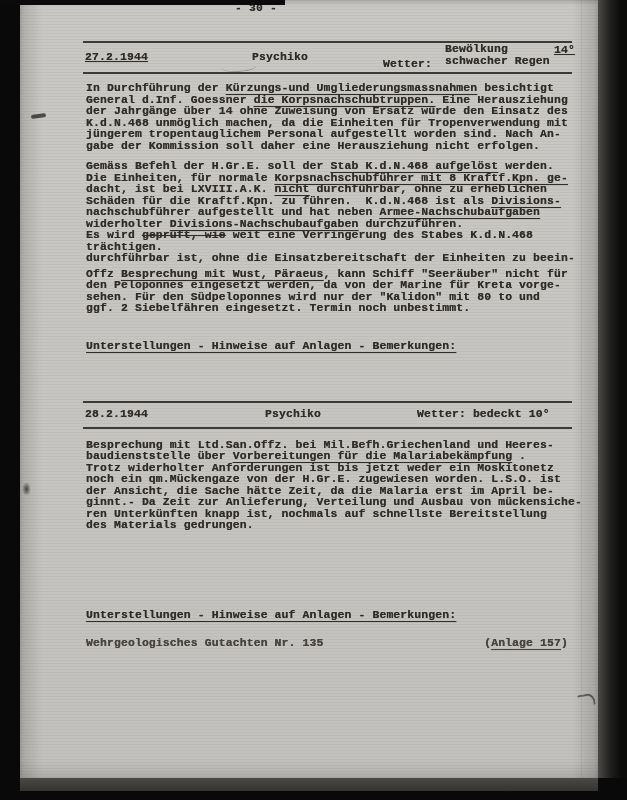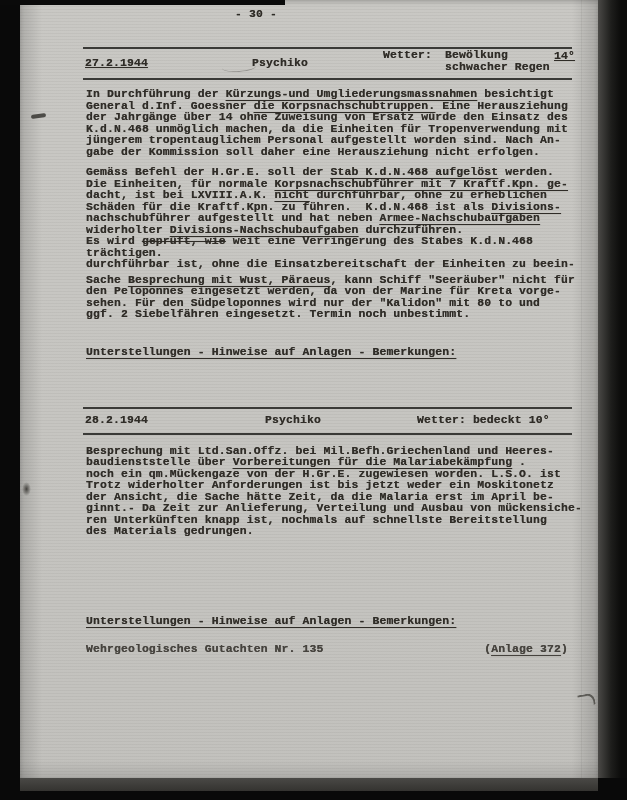--- a/index.html
+++ b/index.html
@@ -45,38 +45,38 @@
     border:2px solid rgba(72,70,65,.8);border-left:none;border-bottom:none;
     border-radius:0 8px 0 0;transform:rotate(-10deg);
   }
   .squiggle{
     position:absolute;left:222px;top:62px;width:34px;height:9px;
     border-bottom:1px solid rgba(70,68,63,.4);border-radius:50%;transform:rotate(-4deg);
   }
   
   .content{
     position:absolute;left:0;top:0;right:0;bottom:0;
-    padding:8px 26px 0 66px;
+    padding:2px 26px 0 66px;
     color:#2f2c27;font-weight:700;font-size:11.4px;letter-spacing:.15px;
     text-shadow:0 0 .6px rgba(47,44,39,.65),.3px .3px 0 rgba(47,44,39,.2);
   }
   .page-number{height:12px;line-height:12px;margin-left:149px;white-space:pre;}
   .line{height:11.5px;line-height:11.5px;white-space:pre;}
   .u{text-decoration:underline;text-decoration-thickness:1.3px;text-underline-offset:2.5px;}
   .s{text-decoration:line-through;text-decoration-thickness:1.3px;}
   .entry-header{
     position:relative;margin-left:-3px;padding-left:3px;
     border-top:2px solid #3a3a37;border-bottom:2px solid #3a3a37;
   }
   #entry-0 .entry-header{height:29px;margin-top:27px;}
   #entry-1 .entry-header{height:24px;margin-top:46px;}
   .entry-header span{position:absolute;white-space:pre;}
   #entry-0 .h-date{left:2px;top:8px;text-decoration:underline;}
   #entry-0 .h-loc{left:169px;top:8px;}
-  #entry-0 .h-wlabel{left:300px;top:0;text-align:center;}
+  #entry-0 .h-wlabel{left:300px;top:15px;text-align:center;}
   #entry-0 .h-wline1{left:362px;top:0;}
   #entry-0 .h-wline2{left:362px;top:11.5px;}
   #entry-0 .h-temp{left:471px;top:1px;text-decoration:underline;}
   #entry-1 .h-date{left:2px;top:5px;}
   #entry-1 .h-loc{left:182px;top:5px;}
   #entry-1 .h-winline{left:334px;top:5px;}
   
   .m0-0{margin-top:9px;}.m0-1{margin-top:9px;}.m0-2{margin-top:4px;}
   .m0-3{margin-top:26px;}.m0-4{margin-top:8px;}
   .m1-0{margin-top:11px;}.m1-1{margin-top:78px;}.m1-2{margin-top:14px;}
@@ -104,61 +104,61 @@
           <div class="blk m0-0 para">
             <div class="line"><span>In Durchführung der </span><span class="u">Kürzungs-und Umgliederungsmassnahmen</span><span> besichtigt</span></div>
             <div class="line"><span>General d.Inf. Goessner </span><span class="u">die Korpsnachschubtruppen.</span><span> Eine Herausziehung</span></div>
             <div class="line"><span>der Jahrgänge über 14 ohne Zuweisung von Ersatz würde den Einsatz des</span></div>
             <div class="line"><span>K.d.N.468 unmöglich machen, da die Einheiten für Tropenverwendung mit</span></div>
             <div class="line"><span>jüngerem tropentauglichem Personal aufgestellt worden sind. Nach An-</span></div>
             <div class="line"><span>gabe der Kommission soll daher eine Herausziehung nicht erfolgen.</span></div>
           </div>
           <div class="blk m0-1 para">
             <div class="line"><span>Gemäss Befehl der H.Gr.E. soll der </span><span class="u">Stab K.d.N.468 aufgelöst</span><span> werden.</span></div>
-            <div class="line"><span>Die Einheiten, für normale </span><span class="u">Korpsnachschubführer mit 7 Kraftf.Kpn. ge-</span></div>
+            <div class="line"><span>Die Einheiten, für normale </span><span class="u">Korpsnachschubführer mit 8 Kraftf.Kpn. ge-</span></div>
             <div class="line"><span>dacht, ist bei LXVIII.A.K. </span><span class="u">nicht</span><span> durchführbar, ohne zu erheblichen</span></div>
             <div class="line"><span>Schäden für die Kraftf.Kpn. zu führen.  K.d.N.468 ist als </span><span class="u">Divisions-</span></div>
             <div class="line"><span>nachschubführer aufgestellt und hat neben </span><span class="u">Armee-Nachschubaufgaben</span></div>
             <div class="line"><span>widerholter </span><span class="u">Divisions-Nachschubaufgaben</span><span> durchzuführen.</span></div>
             <div class="line"><span>Es wird </span><span class="s">geprüft, wie</span><span> weit eine Verringerung des Stabes K.d.N.468</span></div>
             <div class="line"><span>trächtigen.</span></div>
             <div class="line"><span>durchführbar ist, ohne die Einsatzbereitschaft der Einheiten zu beein-</span></div>
           </div>
           <div class="blk m0-2 para">
-            <div class="line"><span>Sache </span><span class="u">Besprechung mit Wust, Päraeus</span><span>, kann Schiff "Seeräuber" nicht für</span></div>
+            <div class="line"><span>Offz </span><span class="u">Besprechung mit Wust, Päraeus</span><span>, kann Schiff "Seeräuber" nicht für</span></div>
             <div class="line"><span>den Peloponnes eingesetzt werden, da von der Marine für Kreta vorge-</span></div>
             <div class="line"><span>sehen. Für den Südpeloponnes wird nur der "Kalidon" mit 80 to und</span></div>
             <div class="line"><span>ggf. 2 Siebelfähren eingesetzt. Termin noch unbestimmt.</span></div>
           </div>
           <div class="blk m0-3 heading">
             <div class="line"><span class="u">Unterstellungen - Hinweise auf Anlagen - Bemerkungen:</span></div>
           </div>
         </section>
         <section class="entry" id="entry-1">
           <div class="entry-header">
             <span class="h-date">28.2.1944</span>
             <span class="h-loc">Psychiko</span>
             <span class="h-winline">Wetter: bedeckt 10°</span>
           </div>
           <div class="blk m1-0 para">
             <div class="line"><span>Besprechung mit Ltd.San.Offz. bei Mil.Befh.Griechenland und Heeres-</span></div>
             <div class="line"><span>baudienststelle über </span><span class="u">Vorbereitungen für die Malariabekämpfung</span><span> .</span></div>
+            <div class="line"><span>Trotz widerholter Anforderungen ist bis jetzt weder ein Moskitonetz</span></div>
             <div class="line"><span>noch ein qm.Mückengaze von der H.Gr.E. zugewiesen worden. L.S.O. ist</span></div>
-            <div class="line"><span>Trotz widerholter Anforderungen ist bis jetzt weder ein Moskitonetz</span></div>
             <div class="line"><span>der Ansicht, die Sache hätte Zeit, da die Malaria erst im April be-</span></div>
             <div class="line"><span>ginnt.- Da Zeit zur Anlieferung, Verteilung und Ausbau von mückensiche-</span></div>
             <div class="line"><span>ren Unterkünften knapp ist, nochmals auf schnellste Bereitstellung</span></div>
             <div class="line"><span>des Materials gedrungen.</span></div>
           </div>
           <div class="blk m1-1 heading">
             <div class="line"><span class="u">Unterstellungen - Hinweise auf Anlagen - Bemerkungen:</span></div>
           </div>
           <div class="blk m1-2 split">
             <div class="line split-left"><span>Wehrgeologisches Gutachten Nr. 135</span></div>
-            <div class="line split-right"><span>(</span><span class="u">Anlage 372</span><span>)</span></div>
+            <div class="line split-right"><span>(</span><span class="u">Anlage 157</span><span>)</span></div>
           </div>
         </section>
       </div>
   </div>
 </div>
 
 <div class="edge-right"></div>
 <div class="edge-bottom"></div>
 <div class="edge-top-strip"></div>
 <div class="smudge-dash"></div>

